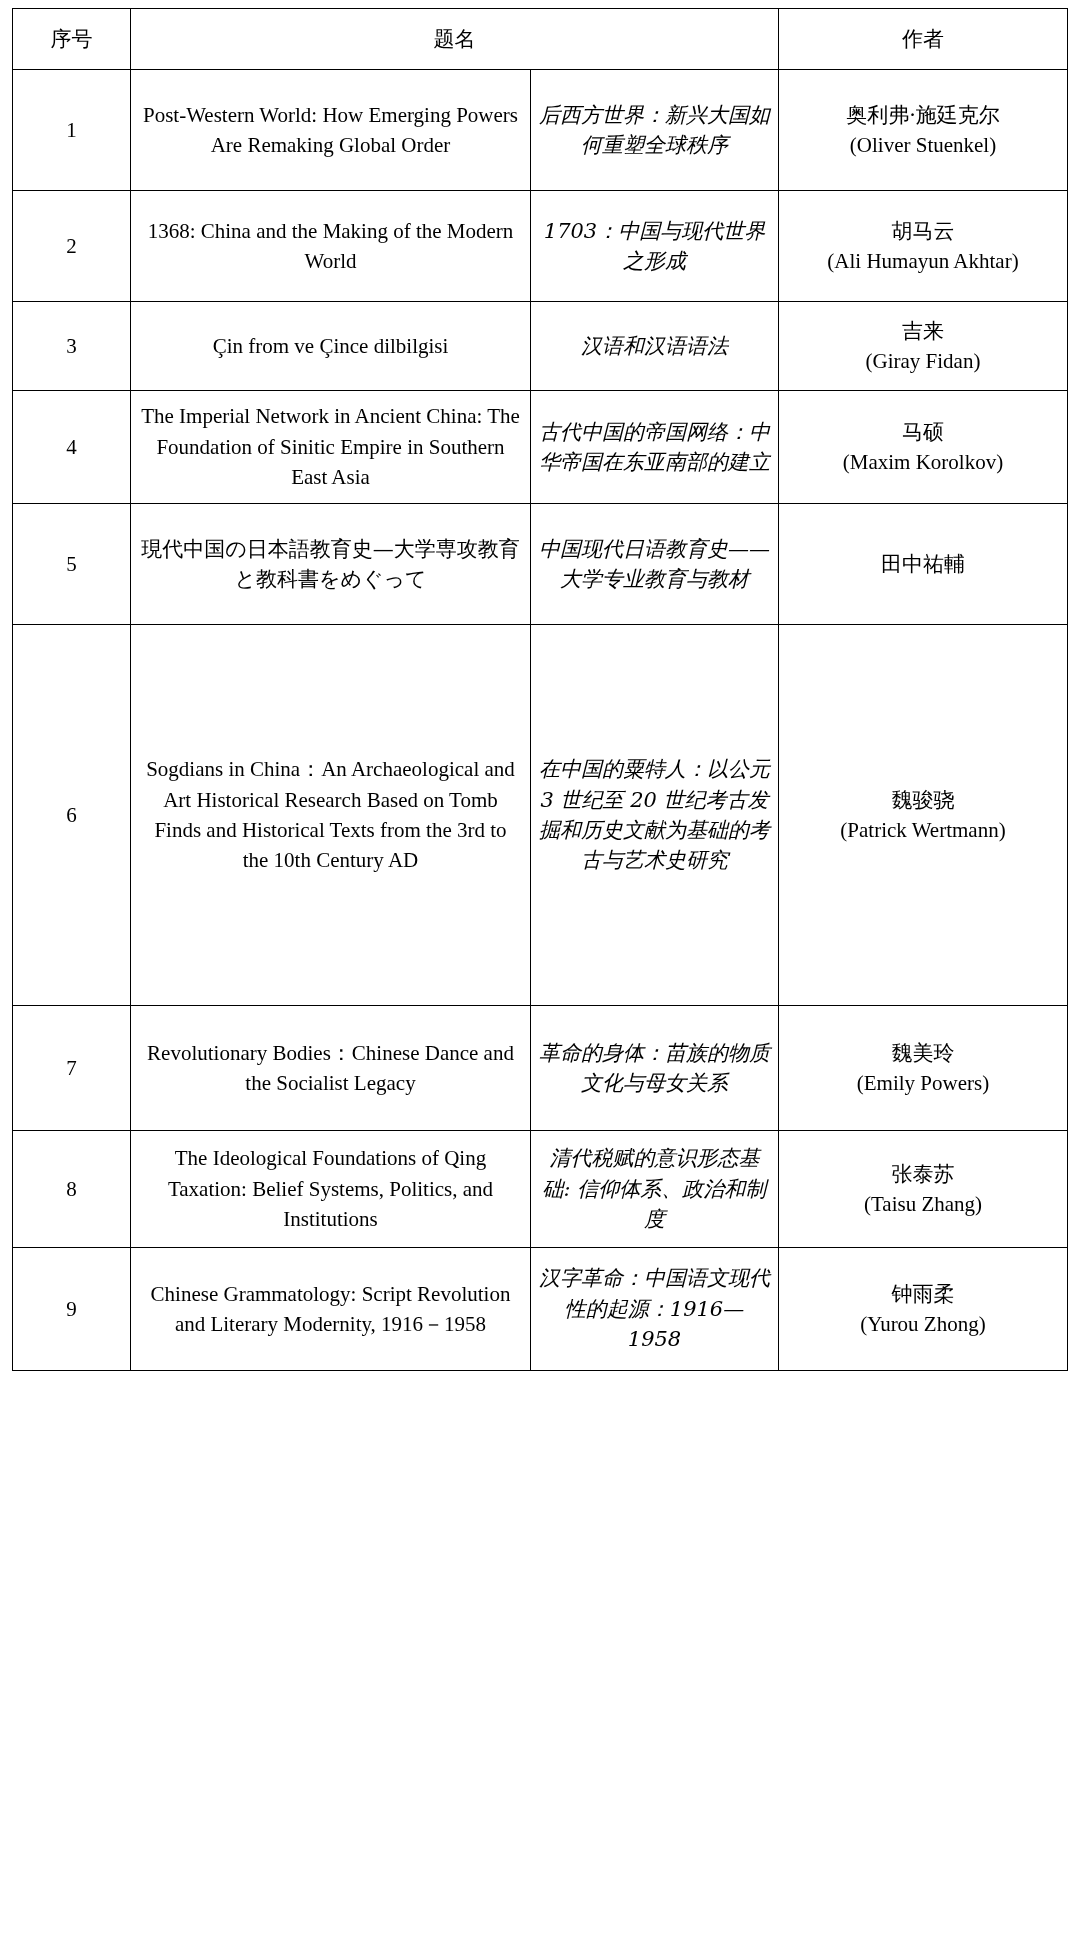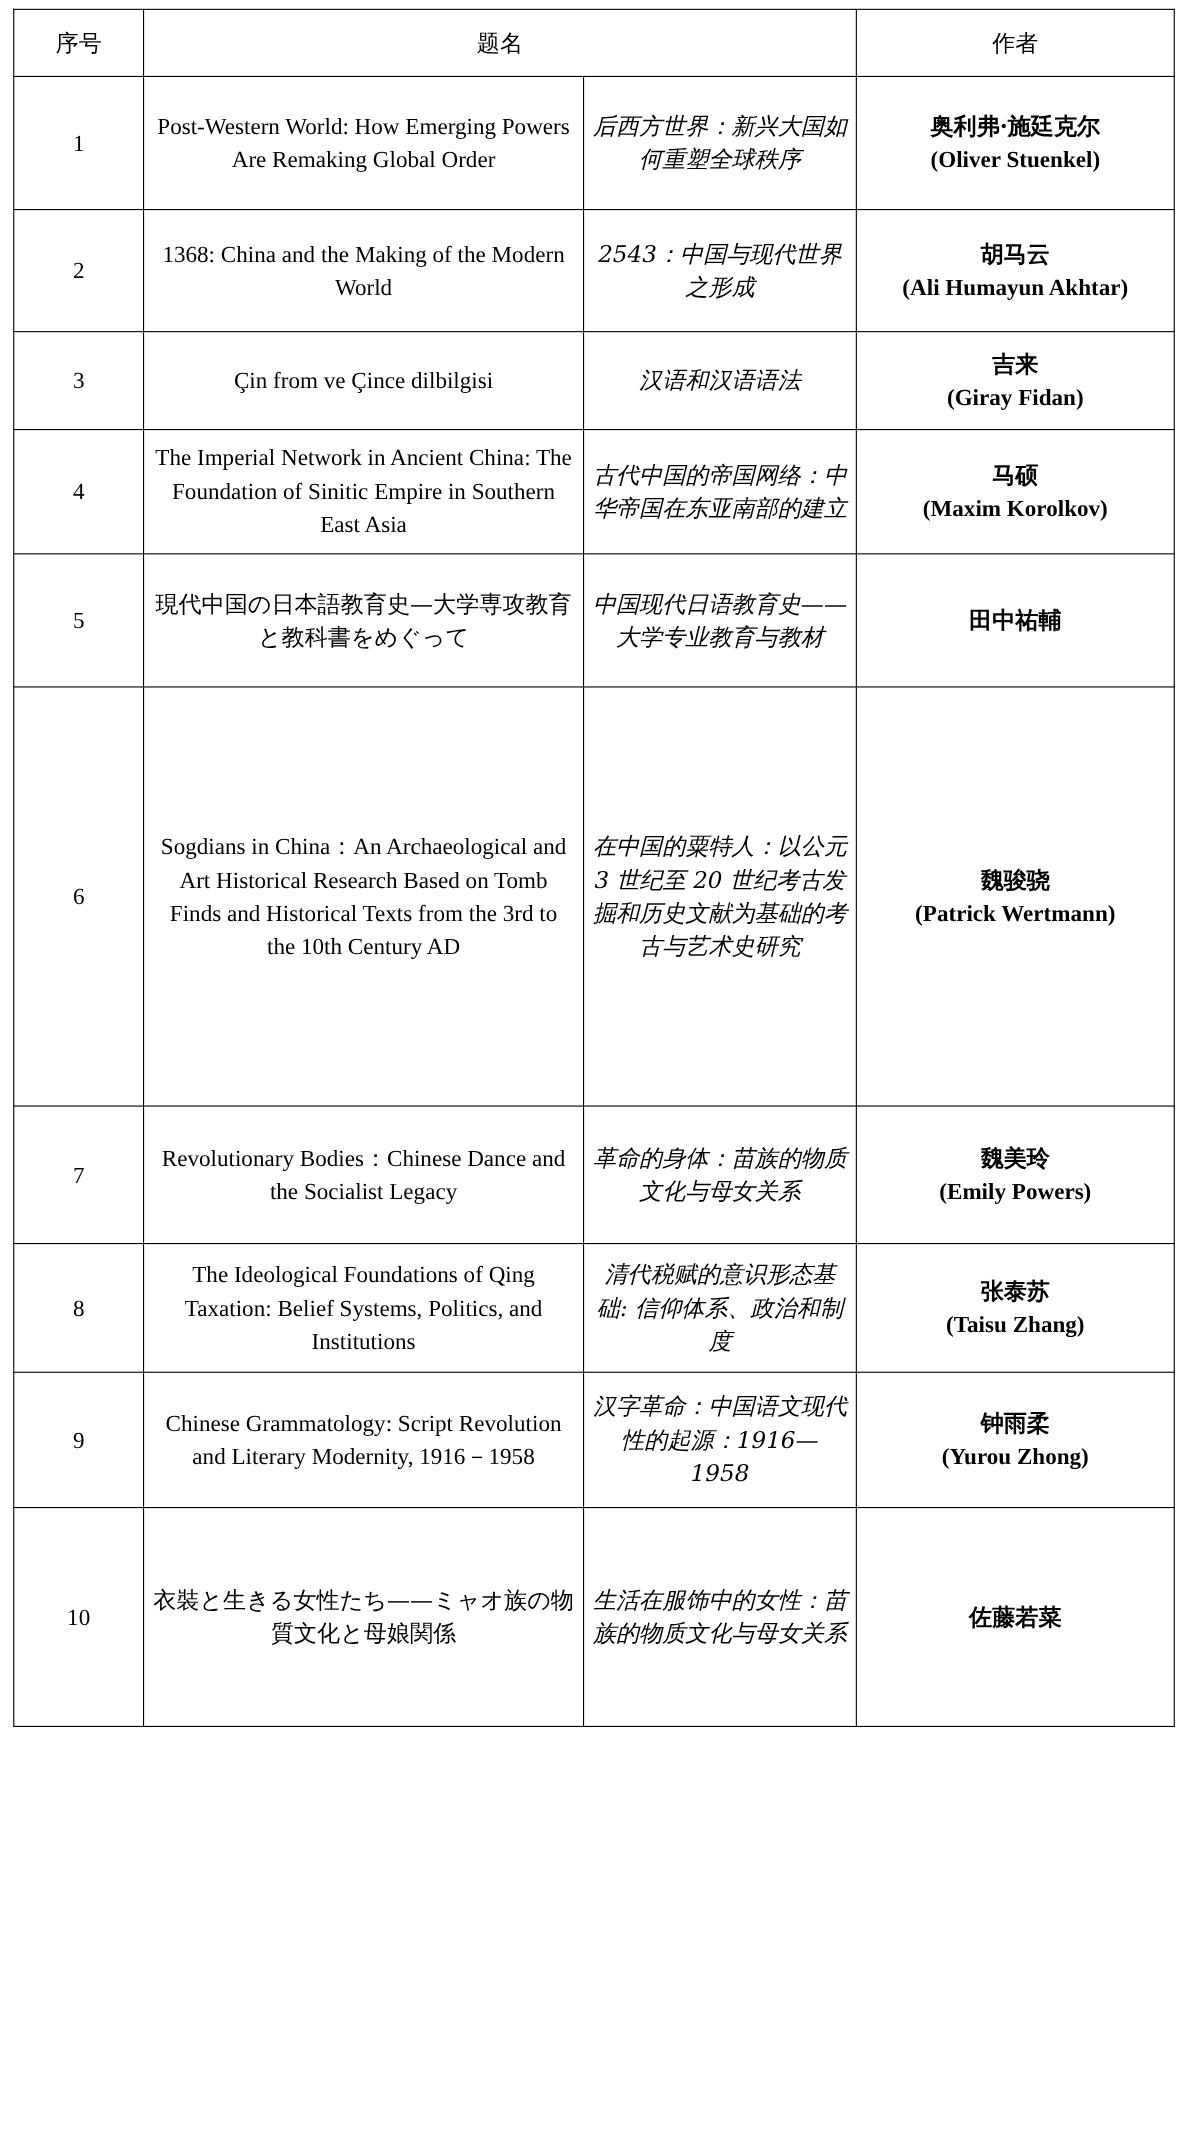--- a/index.html
+++ b/index.html
@@ -53,21 +53,20 @@
   td.title-zh {
     padding: 10px 12px;
     text-align: center;
     font-style: italic;
   }
   td.author {
     padding: 10px 10px;
   }
   .line {
     display: block;
-    font-weight: bold;
   }
   .cjk {
     font-family: "DejaVu Serif", "Liberation Serif", serif;
   }
   
   tr.r1 td { height: 108px; }
   tr.r2 td { height: 98px; }
   tr.r3 td { height: 76px; }
   tr.r4 td { height: 100px; }
   tr.r5 td { height: 108px; }
@@ -101,21 +100,21 @@
         <td class="title-en">Post-Western World: How Emerging Powers Are Remaking Global Order</td>
         <td class="title-zh cjk">后西方世界：新兴大国如何重塑全球秩序</td>
         <td class="author">
           <span class="line cjk">奥利弗·施廷克尔</span>
           <span class="line">(Oliver Stuenkel)</span>
         </td>
       </tr>
       <tr class="r2">
         <td class="no">2</td>
         <td class="title-en">1368: China and the Making of the Modern World</td>
-        <td class="title-zh cjk">2543：中国与现代世界之形成</td>
+        <td class="title-zh cjk">1703：中国与现代世界之形成</td>
         <td class="author">
           <span class="line cjk">胡马云</span>
           <span class="line">(Ali Humayun Akhtar)</span>
         </td>
       </tr>
       <tr class="r3">
         <td class="no">3</td>
         <td class="title-en">Çin from ve Çince dilbilgisi</td>
         <td class="title-zh cjk">汉语和汉语语法</td>
         <td class="author">
@@ -170,24 +169,15 @@
       </tr>
       <tr class="r9">
         <td class="no">9</td>
         <td class="title-en">Chinese Grammatology: Script Revolution and Literary Modernity, 1916－1958</td>
         <td class="title-zh cjk">汉字革命：中国语文现代性的起源：1916—1958</td>
         <td class="author">
           <span class="line cjk">钟雨柔</span>
           <span class="line">(Yurou Zhong)</span>
         </td>
       </tr>
-      <tr class="r10">
-        <td class="no">10</td>
-        <td class="title-en cjk">衣裝と生きる女性たち——ミャオ族の物質文化と母娘関係</td>
-        <td class="title-zh cjk">生活在服饰中的女性：苗族的物质文化与母女关系</td>
-        <td class="author">
-          <span class="line cjk">佐藤若菜</span>
-          <span class="line"></span>
-        </td>
-      </tr>
     </tbody>
   </table>
 </div>
 
 </body></html>

